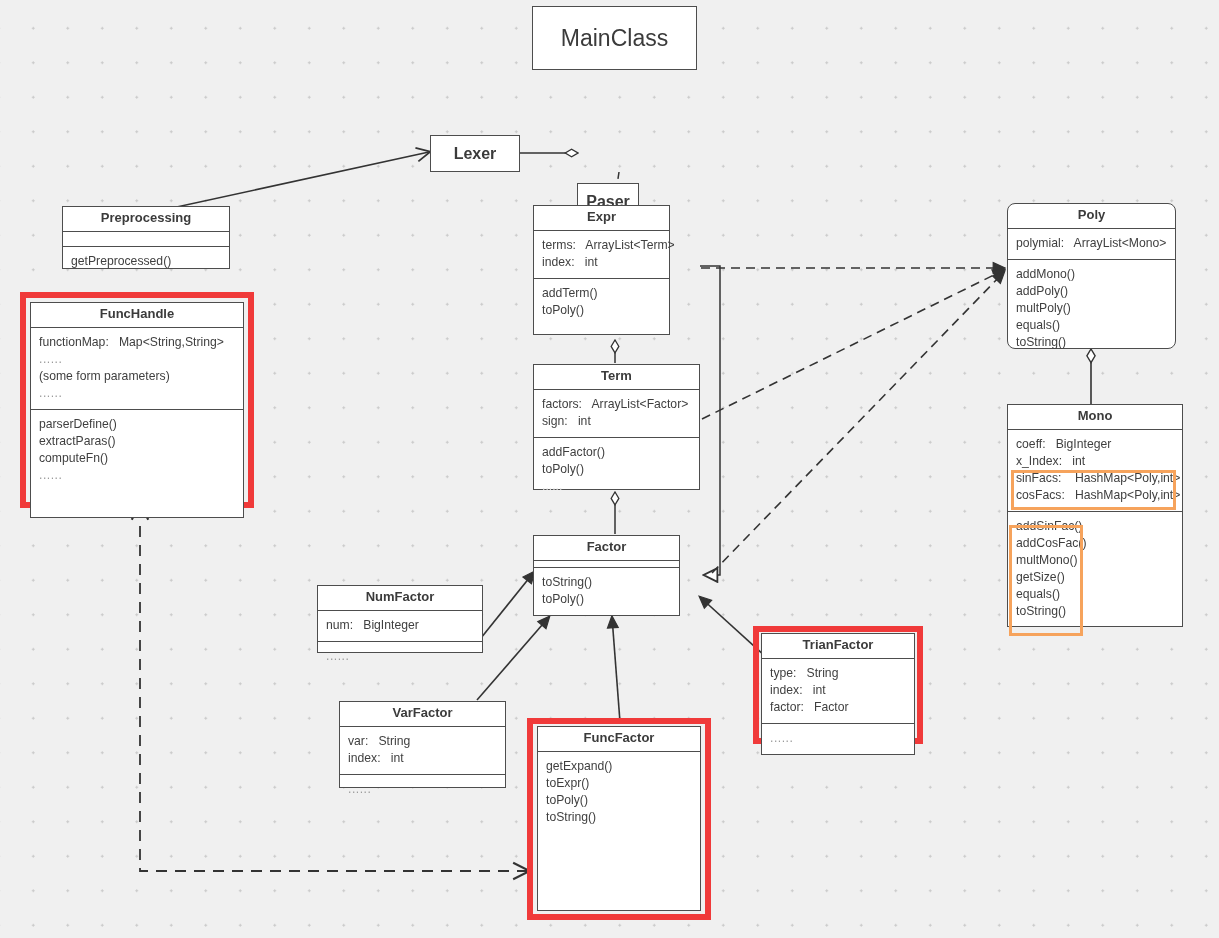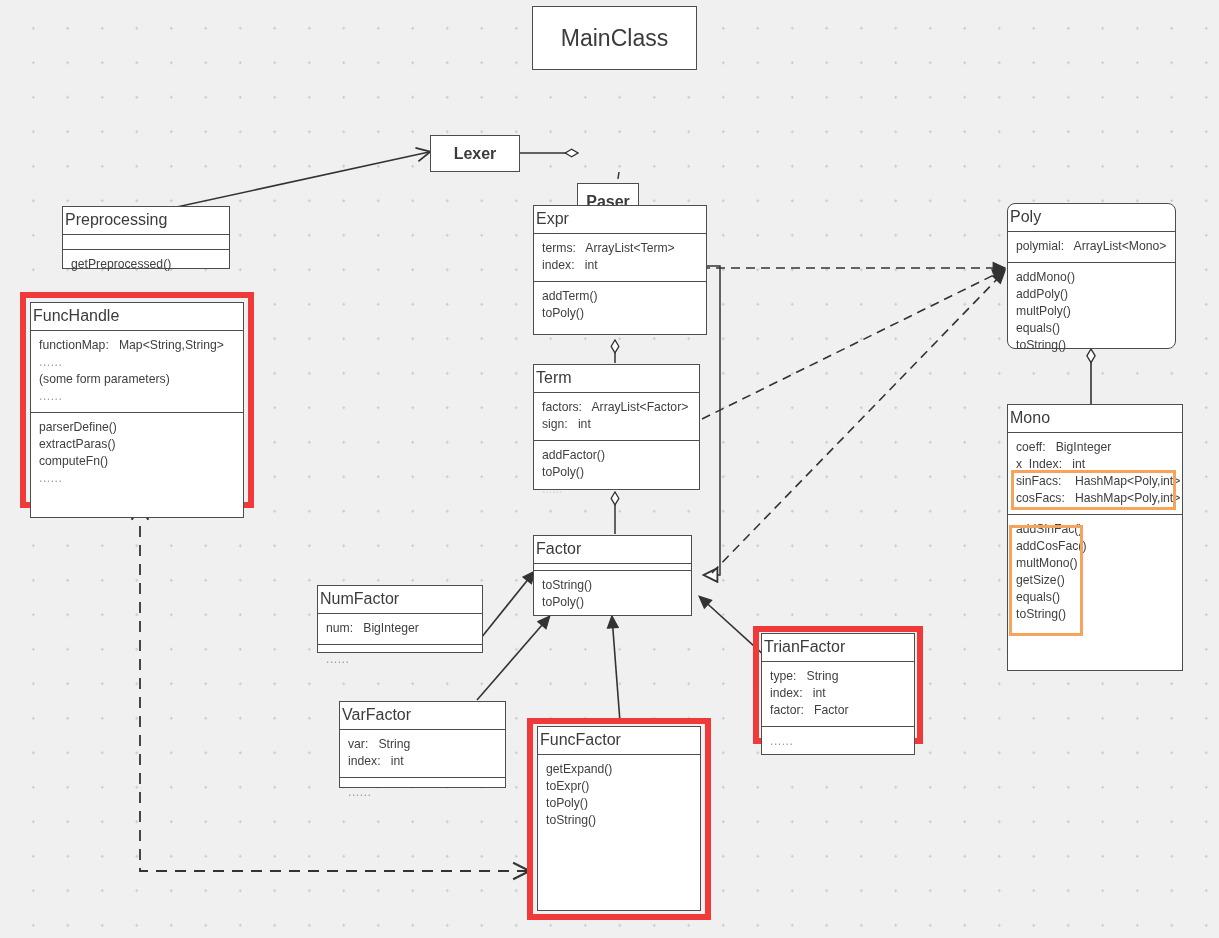--- a/index.html
+++ b/index.html
@@ -20,22 +20,23 @@
   #edges{position:absolute;left:0;top:0;width:1219px;height:938px;pointer-events:none;}
 
   .node{
     position:absolute;
     background:#ffffff;
     border:1.6px solid #4d4d4d;
     box-sizing:border-box;
     color:#3b3b3b;
   }
   .node .title{
-    font-weight:normal;
-    font-size:16px;
+    text-align:center;
+    font-weight:bold;
+    font-size:13px;
     padding:4px 2px 5px 2px;
     border-bottom:1.4px solid #4d4d4d;
     line-height:1.15;
   }
   .node .sect{
     border-bottom:1.4px solid #4d4d4d;
     padding:6px 8px 7px 8px;
   }
   .node .sect:last-child{border-bottom:none;}
   .node .row{
@@ -151,21 +152,21 @@
     <div class="row dots">......</div>
   </div>
   <div class="sect">
     <div class="row">parserDefine()</div>
     <div class="row">extractParas()</div>
     <div class="row">computeFn()</div>
     <div class="row dots">......</div>
   </div>
 </div>
 
-<div class="node" style="left:533px;top:205px;width:174px;height:130px;">
+<div class="node" style="left:533px;top:205px;width:137px;height:130px;">
   <div class="title">Expr</div>
   <div class="sect">
     <div class="row">terms:   ArrayList&lt;Term&gt;</div>
     <div class="row">index:   int</div>
   </div>
   <div class="sect">
     <div class="row">addTerm()</div>
     <div class="row">toPoly()</div>
   </div>
 </div>
@@ -176,21 +177,21 @@
     <div class="row">factors:   ArrayList&lt;Factor&gt;</div>
     <div class="row">sign:   int</div>
   </div>
   <div class="sect">
     <div class="row">addFactor()</div>
     <div class="row">toPoly()</div>
     <div class="row faint">......</div>
   </div>
 </div>
 
-<div class="node" style="left:533px;top:535px;width:159px;height:81px;">
+<div class="node" style="left:533px;top:535px;width:147px;height:81px;">
   <div class="title">Factor</div>
   <div class="sect thin"></div>
   <div class="sect">
     <div class="row">toString()</div>
     <div class="row">toPoly()</div>
   </div>
 </div>
 
 <div class="node" style="left:317px;top:585px;width:166px;height:68px;">
   <div class="title">NumFactor</div>
@@ -244,21 +245,21 @@
   </div>
   <div class="sect">
     <div class="row">addMono()</div>
     <div class="row">addPoly()</div>
     <div class="row">multPoly()</div>
     <div class="row">equals()</div>
     <div class="row">toString()</div>
   </div>
 </div>
 
-<div class="node" style="left:1007px;top:404px;width:176px;height:267px;">
+<div class="node" style="left:1007px;top:404px;width:176px;height:223px;">
   <div class="title">Mono</div>
   <div class="sect">
     <div class="row">coeff:   BigInteger</div>
     <div class="row">x_Index:   int</div>
     <div class="row">sinFacs:    HashMap&lt;Poly,int&gt;</div>
     <div class="row">cosFacs:   HashMap&lt;Poly,int&gt;</div>
   </div>
   <div class="sect">
     <div class="row">addSinFac()</div>
     <div class="row">addCosFac()</div>

